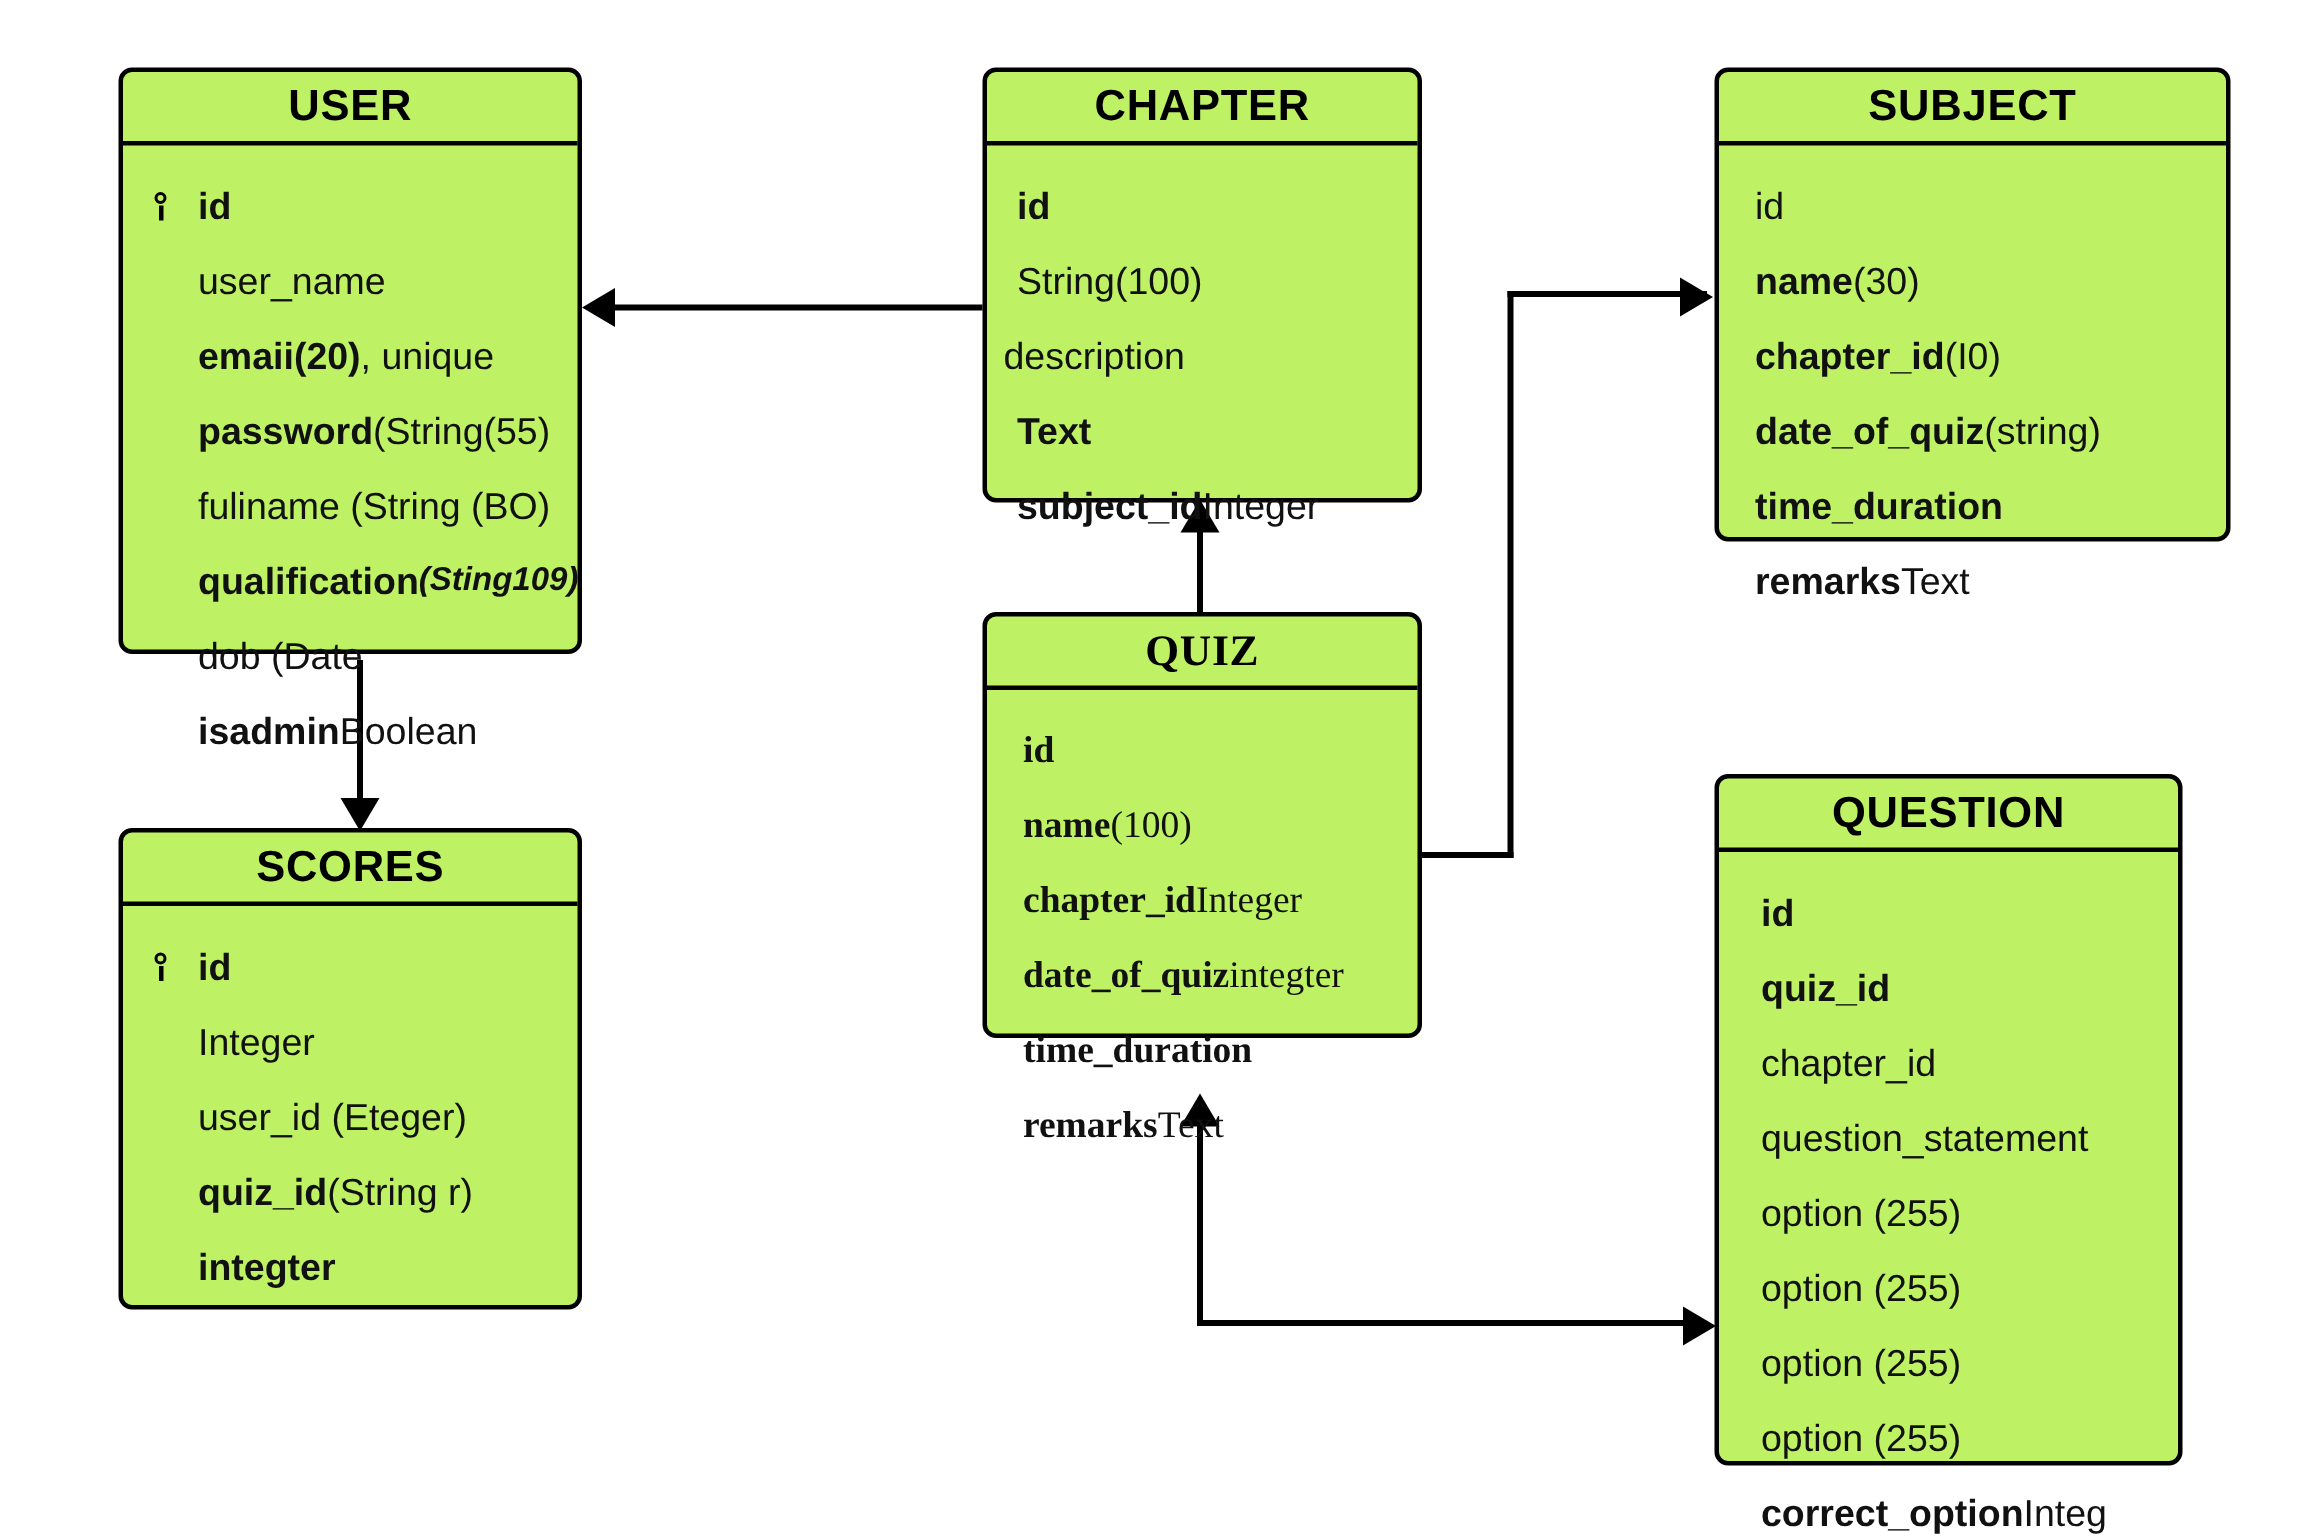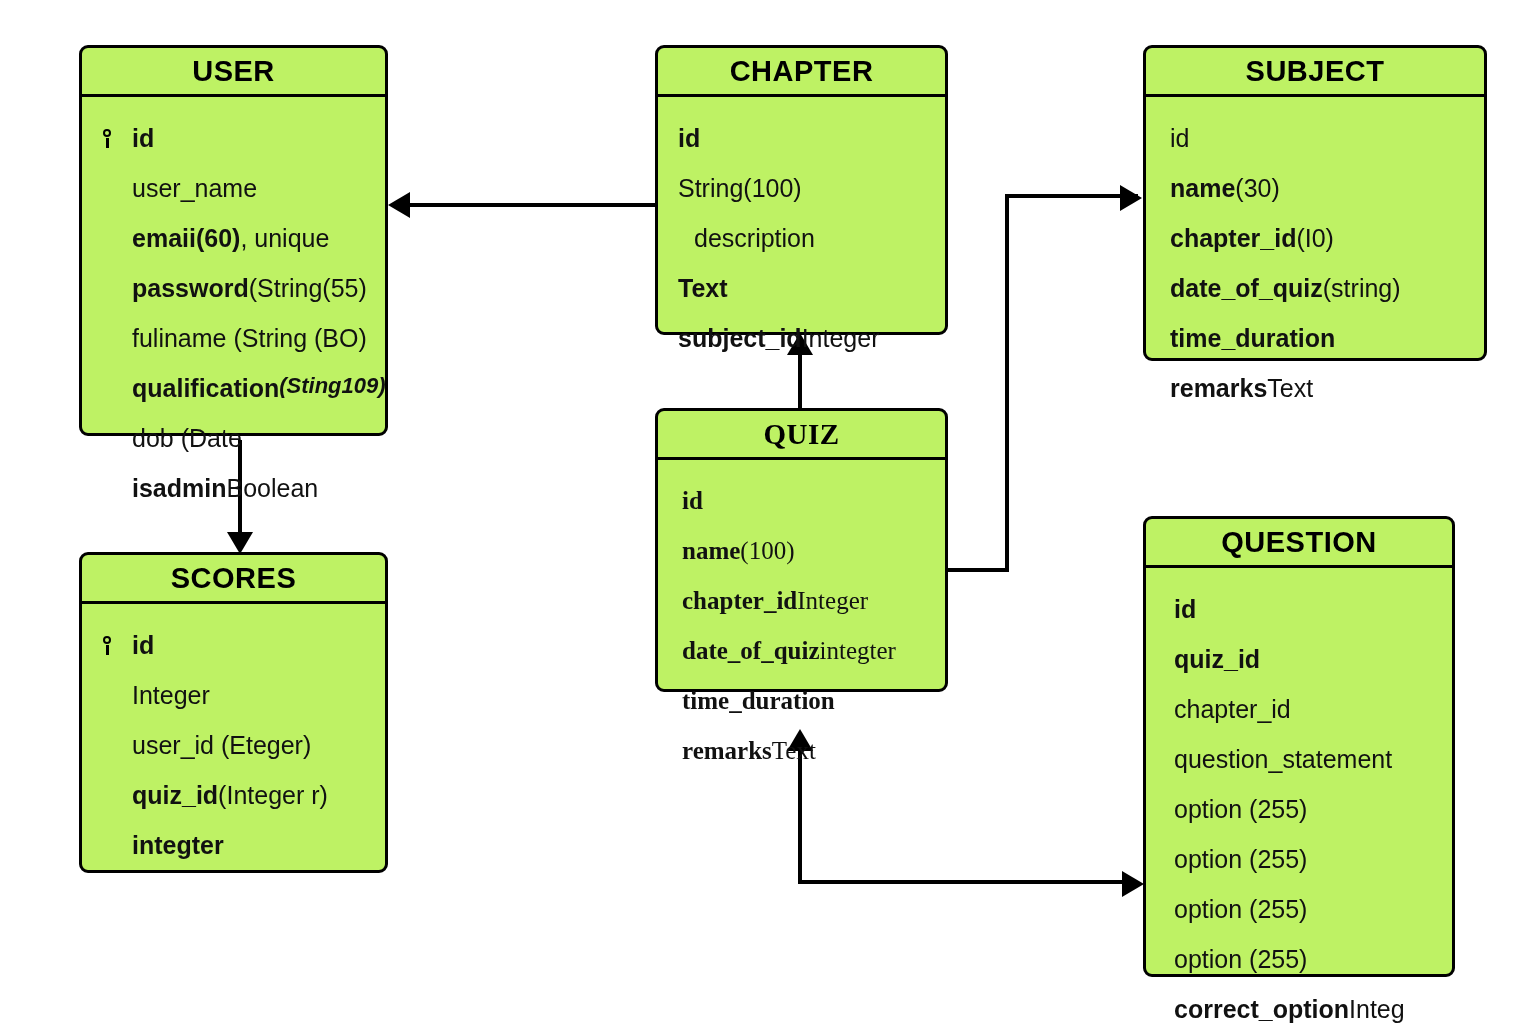--- a/index.html
+++ b/index.html
@@ -136,21 +136,21 @@
         <span class="txt b">id</span>
           <span class="txt n"></span>
       </div>
       <div class="attr nokey">
         <span class="keycell"></span>
         <span class="txt b"></span>
           <span class="txt n">user_name</span>
       </div>
       <div class="attr nokey">
         <span class="keycell"></span>
-        <span class="txt b">emaii(60)</span>
+        <span class="txt b">emaii(20)</span>
           <span class="txt n">, unique</span>
       </div>
       <div class="attr nokey">
         <span class="keycell"></span>
         <span class="txt b">password</span>
           <span class="txt n"> (String(55)</span>
       </div>
       <div class="attr nokey">
         <span class="keycell"></span>
         <span class="txt b"></span>
@@ -189,21 +189,21 @@
           <span class="txt n">Integer</span>
       </div>
       <div class="attr nokey">
         <span class="keycell"></span>
         <span class="txt b"></span>
           <span class="txt n">user_id (Eteger)</span>
       </div>
       <div class="attr nokey">
         <span class="keycell"></span>
         <span class="txt b">quiz_id</span>
-          <span class="txt n"> (Integer   r)</span>
+          <span class="txt n"> (String   r)</span>
       </div>
       <div class="attr nokey">
         <span class="keycell"></span>
         <span class="txt b">integter</span>
           <span class="txt n"></span>
       </div>
     </div>
   </div>
 
   <div class="entity" style="left:655px; top:45px; width:293px; height:290px;">
@@ -212,21 +212,21 @@
       <div class="attr nokey" style="padding-left:20px;">
         <span class="keycell" style="width:0;flex:0 0 0;"></span>
         <span class="txt b">id</span>
           <span class="txt n"></span>
       </div>
       <div class="attr nokey" style="padding-left:20px;">
         <span class="keycell" style="width:0;flex:0 0 0;"></span>
         <span class="txt b"></span>
           <span class="txt n">String(100)</span>
       </div>
-      <div class="attr nokey" style="padding-left:36px;">
+      <div class="attr nokey" style="padding-left:11px;">
         <span class="keycell" style="width:0;flex:0 0 0;"></span>
         <span class="txt b"></span>
           <span class="txt n">description</span>
       </div>
       <div class="attr nokey" style="padding-left:20px;">
         <span class="keycell" style="width:0;flex:0 0 0;"></span>
         <span class="txt b">Text</span>
           <span class="txt n"></span>
       </div>
       <div class="attr nokey" style="padding-left:20px;">

